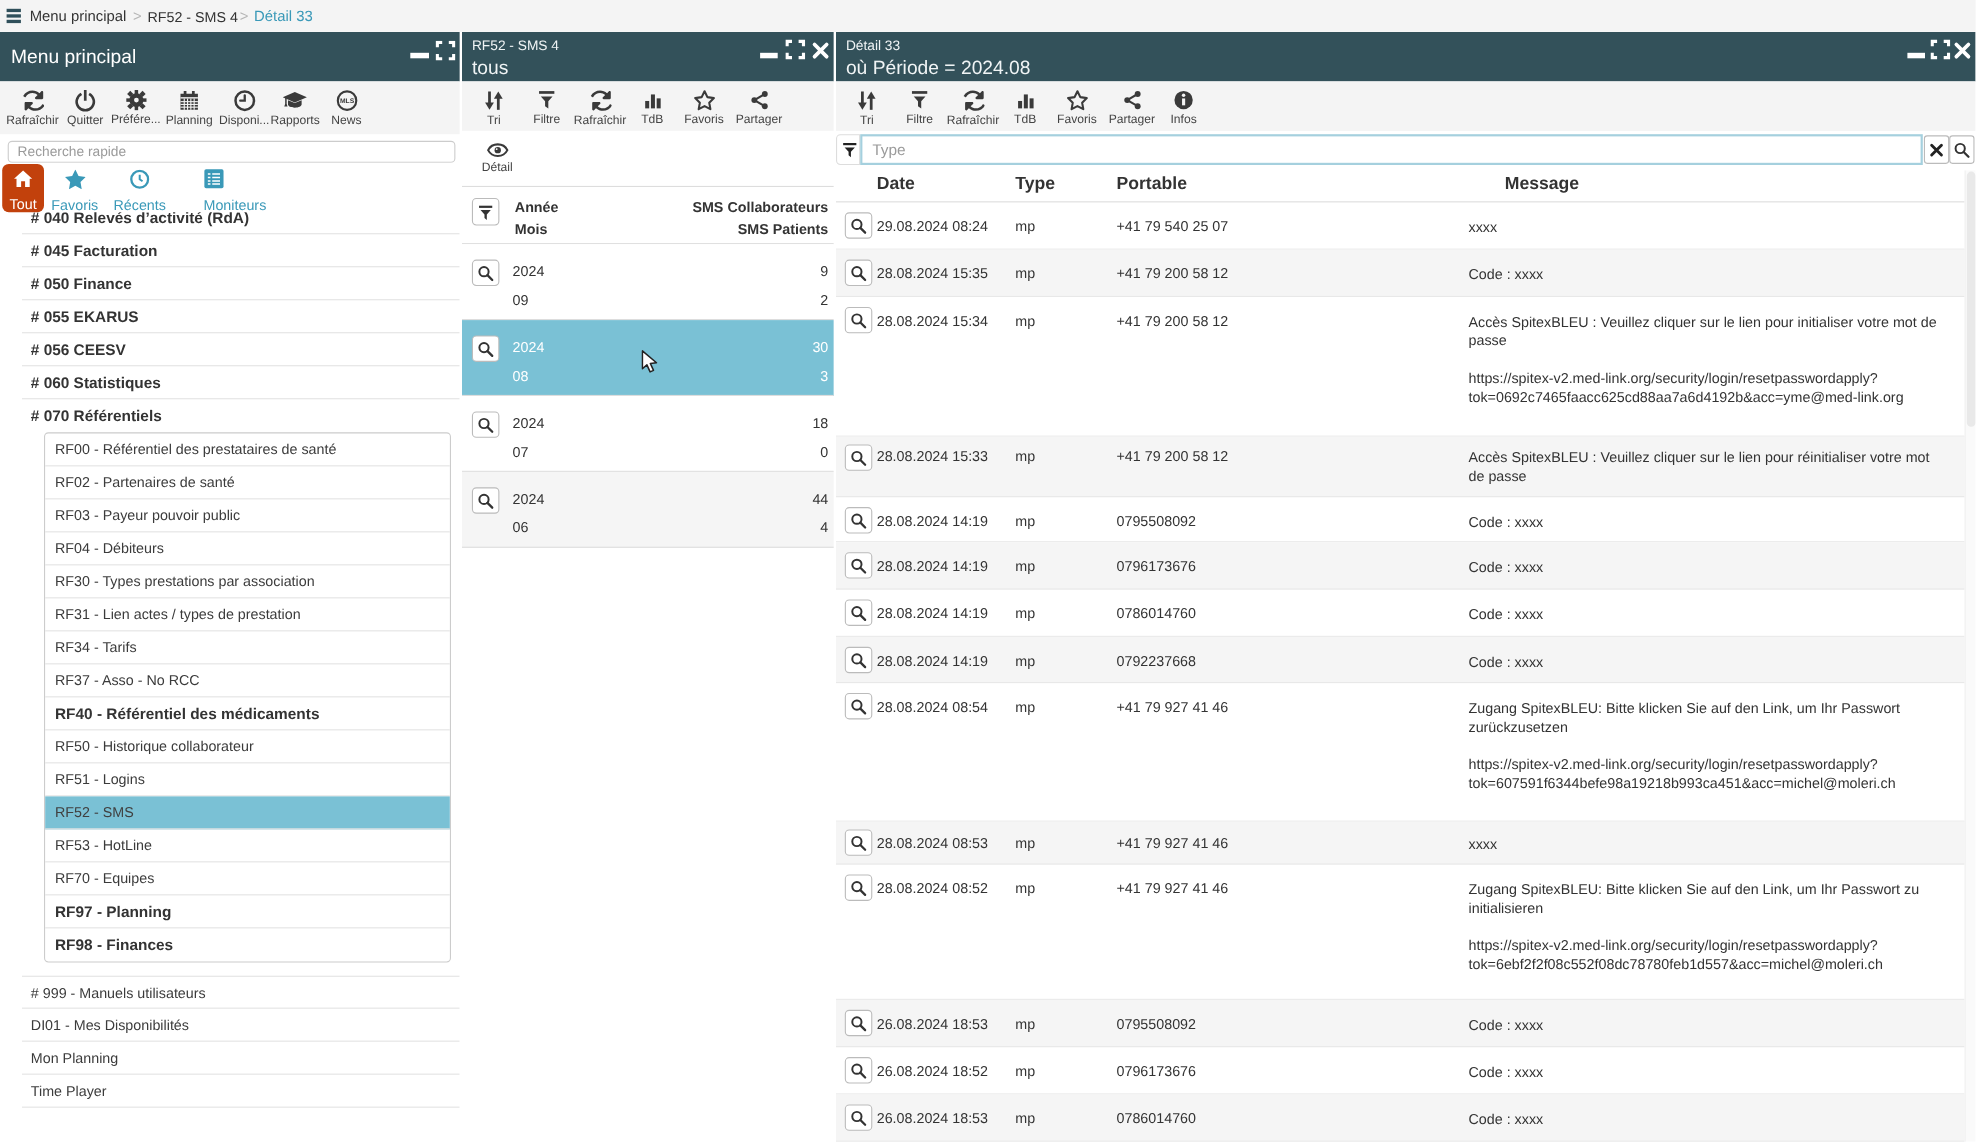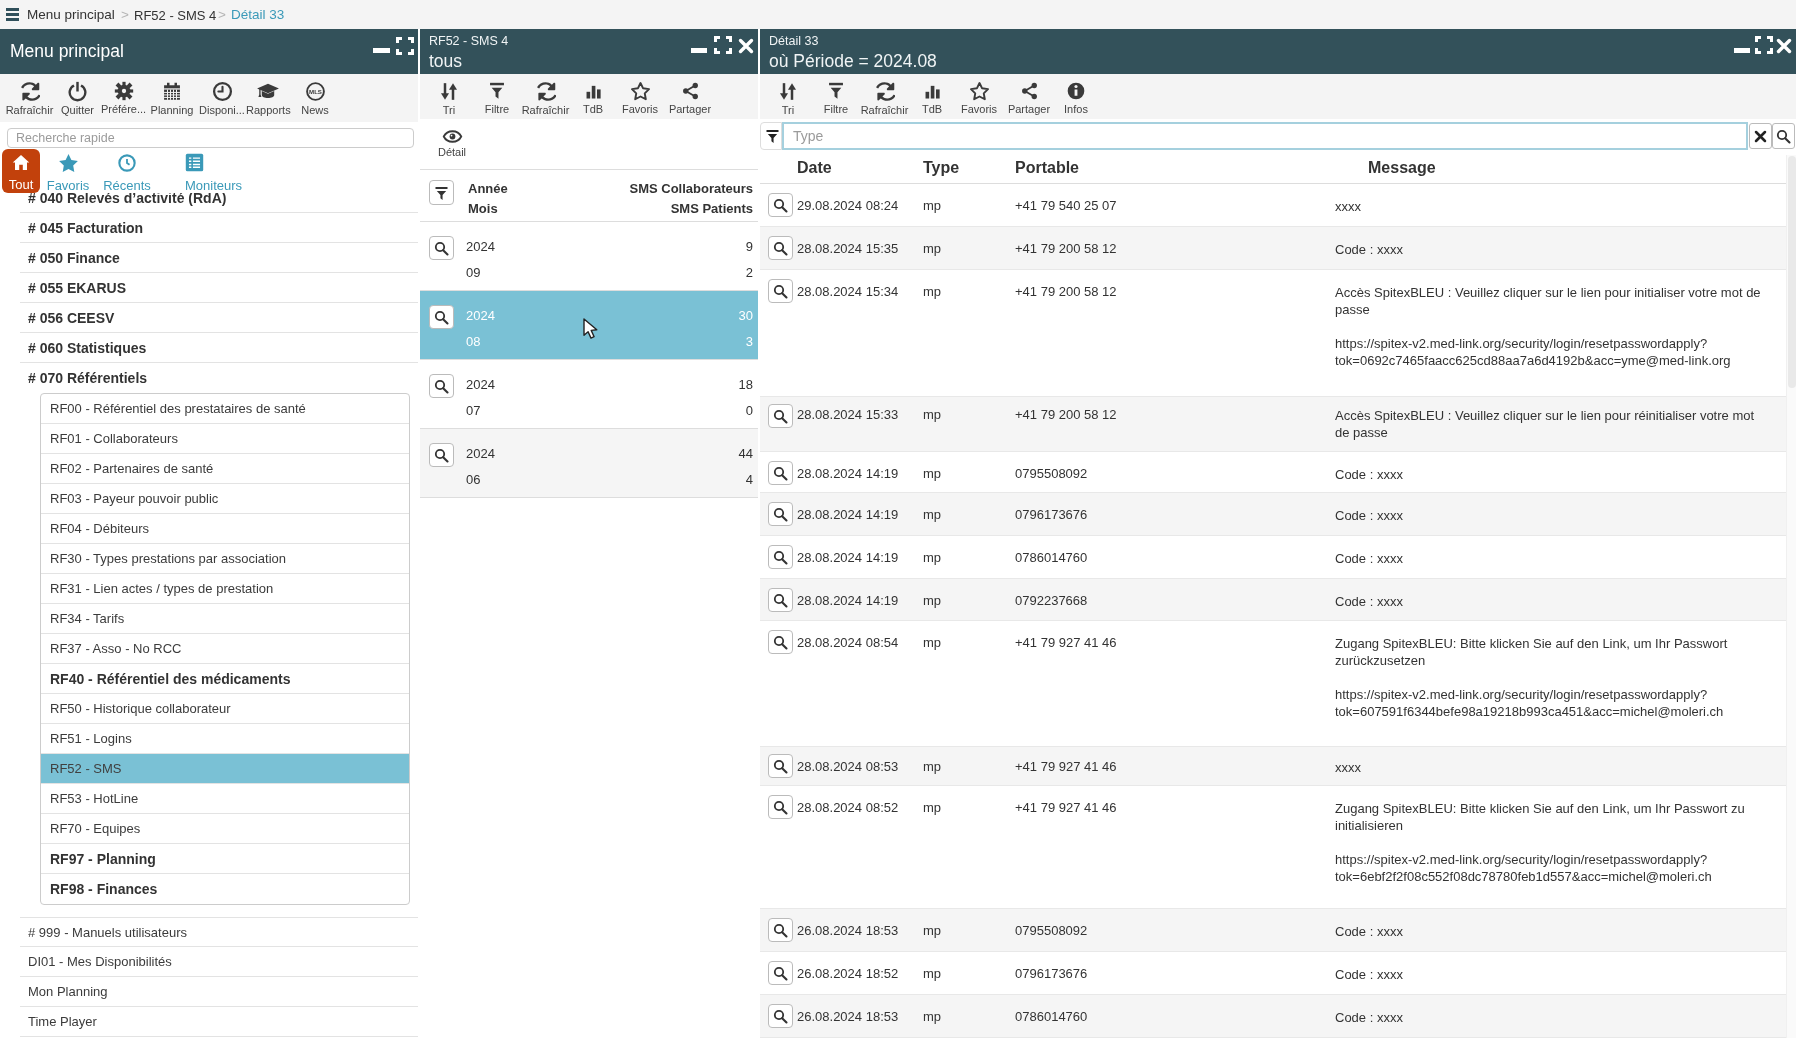--- a/index.html
+++ b/index.html
@@ -170,21 +170,20 @@
   <div class="abs" id="menulist" style="left:0; top:164px; width:418px; bottom:0; overflow:hidden;padding-left:20px;">
     <div class="mi b" style="margin-top:-10px;"># 040 Relevés d’activité (RdA)</div>
     <div class="mi b"># 045 Facturation</div>
     <div class="mi b"># 050 Finance</div>
     <div class="mi b"># 055 EKARUS</div>
     <div class="mi b"># 056 CEESV</div>
     <div class="mi b"># 060 Statistiques</div>
     <div class="mi b" style="border-bottom:none;"># 070 Référentiels</div>
     <div id="subbox">
       <div class="si">RF00 - Référentiel des prestataires de santé</div>
-      <div class="si">RF01 - Collaborateurs</div>
       <div class="si">RF02 - Partenaires de santé</div>
       <div class="si">RF03 - Payeur pouvoir public</div>
       <div class="si">RF04 - Débiteurs</div>
       <div class="si">RF30 - Types prestations par association</div>
       <div class="si">RF31 - Lien actes / types de prestation</div>
       <div class="si">RF34 - Tarifs</div>
       <div class="si">RF37 - Asso - No RCC</div>
       <div class="si b">RF40 - Référentiel des médicaments</div>
       <div class="si">RF50 - Historique collaborateur</div>
       <div class="si">RF51 - Logins</div>

